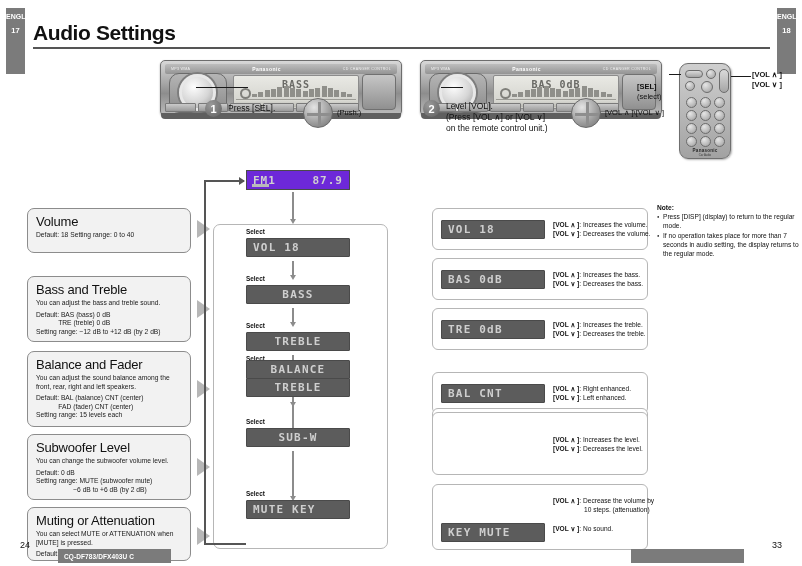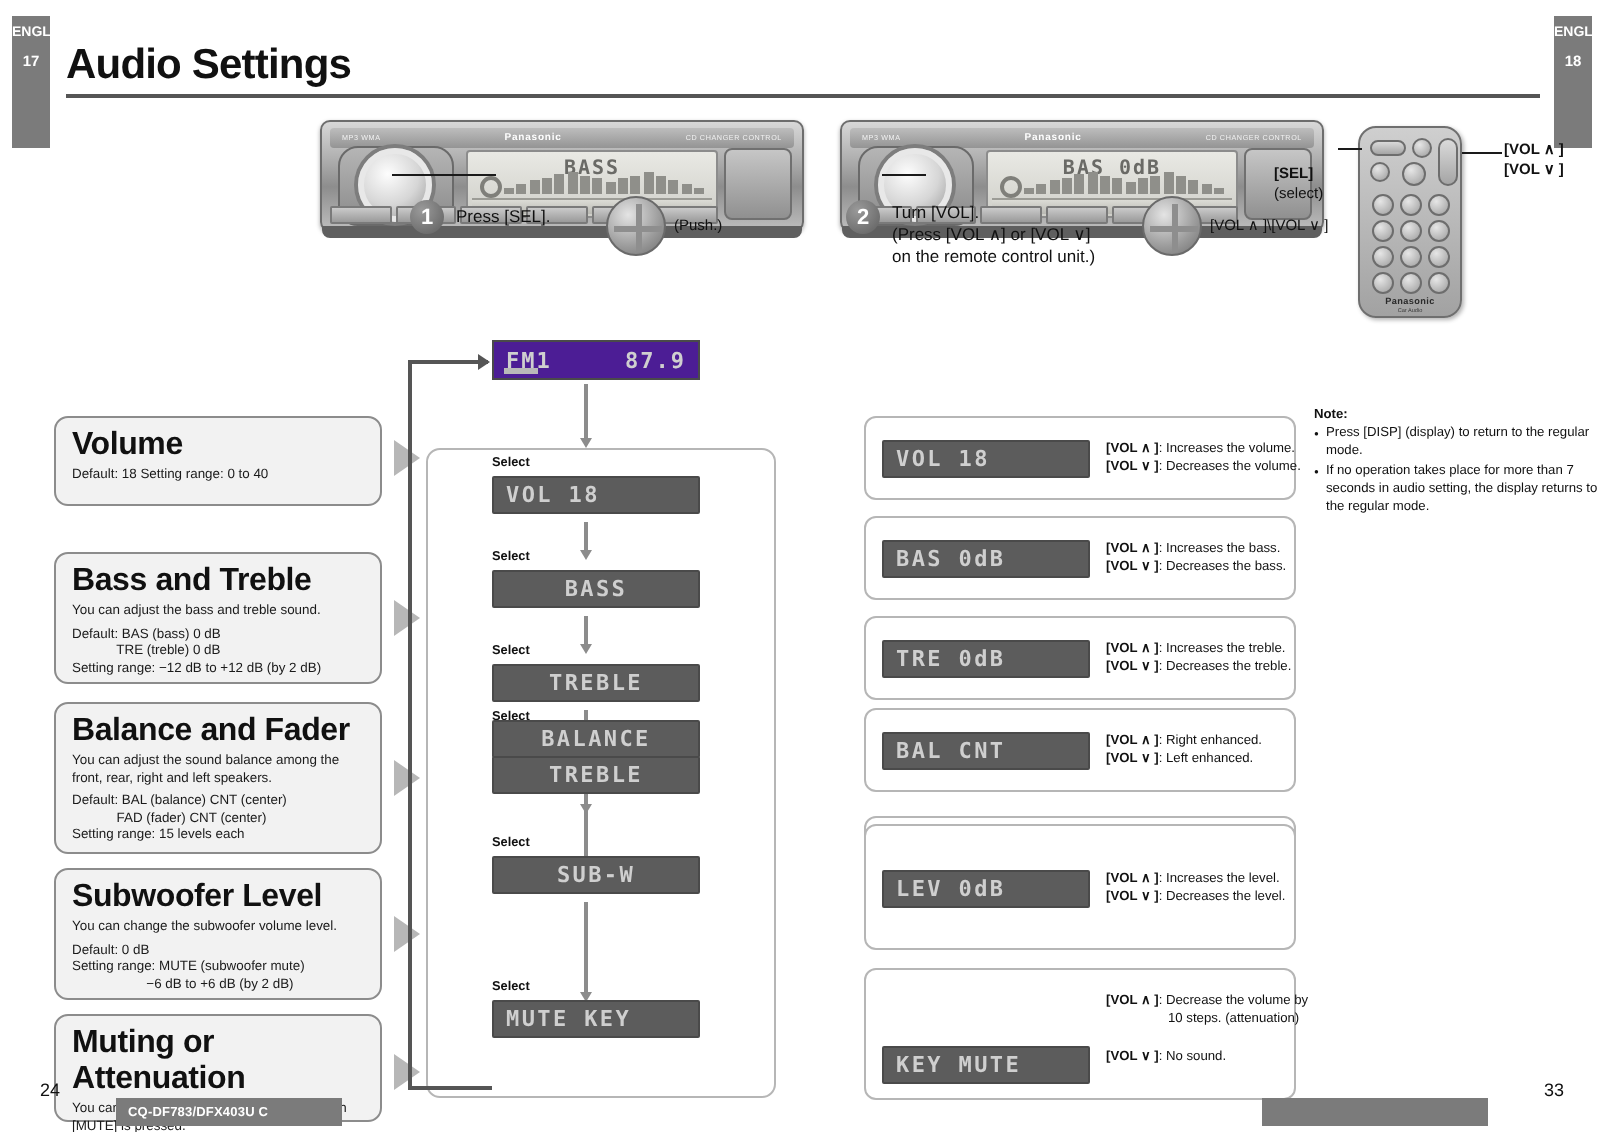--- a/index.html
+++ b/index.html
@@ -168,21 +168,21 @@
   .callout { position:absolute; font-size:7.5px; line-height:10px; }
   .callout b { font-weight:bold; }
 
   
   .info-card {
     position:absolute; left:27px; width:164px;
     border:1.6px solid #8c8c8c; border-radius:7px;
     background:#f2f2f2;
     padding:5px 8px 6px 8px;
   }
-  .info-card h3 { font-size:16px; font-weight:bold; margin-bottom:2px; letter-spacing:-.2px; }
+  .info-card h3 { font-size:13px; font-weight:normal; margin-bottom:2px; letter-spacing:-.2px; }
   .info-card p  { font-size:6.7px; line-height:8.6px; color:#1a1a1a; }
   .info-card p.sp { margin-top:3px; }
 
   
   .tri-right {
     position:absolute; width:0; height:0;
     border-top:9px solid transparent;
     border-bottom:9px solid transparent;
     border-left:13px solid #b7b7b7;
   }
@@ -210,21 +210,21 @@
   .dn-arrow {
     position:absolute; left:292px; width:2px; background:#8c8c8c;
   }
   .dn-arrow::after {
     content:""; position:absolute; left:-2.5px; bottom:-5px;
     border-left:3.5px solid transparent; border-right:3.5px solid transparent;
     border-top:5px solid #8c8c8c;
   }
   #fm-lcd {
     position:absolute; left:246px; top:170px; width:104px; height:20px;
-    background:#4c1d95; border:1px solid #4a4a4a;
+    background:#6d28d9; border:1px solid #4a4a4a;
     color:#cfcfcf; font-family:"DejaVu Sans Mono", monospace;
     font-weight:bold; font-size:11px; letter-spacing:1px;
     display:flex; align-items:center; justify-content:space-between;
     padding:0 6px;
   }
   #fm-lcd .tiny { position:absolute; left:5px; bottom:2px; width:17px; height:3px; background:#b9b9b9; }
   #entry-line { position:absolute; left:204px; top:180px; width:40px; height:1.5px; background:#555; }
   #entry-line::after {
     content:""; position:absolute; right:-1px; top:-3px;
     border-top:4px solid transparent; border-bottom:4px solid transparent;
@@ -372,21 +372,21 @@
       <span></span>
       <span></span>
       <span></span>
       <span></span>
   </div>
   <div class="hu-foot"></div>
 </div>
 <div class="leader" style="left:441px; top:87px; width:22px; height:1.4px;"></div>
 <div class="step-badge" style="left:423px; top:100px;">2</div>
 <div class="step-text" style="left:446px; top:101px;">
-  <div>Turn [VOL].</div>
+  <div>Level [VOL].</div>
   <div>(Press [VOL ∧] or [VOL ∨]</div>
   <div>on the remote control unit.)</div>
 </div>
 <div class="dial-icon" style="left:571px; top:98px;"></div>
 <div class="callout" style="left:605px; top:108px;">[VOL ∧ ]\[VOL ∨ ]</div>
 
 <div id="remote">
   <div class="rc-pill" style="left:5px;  top:6px;  height:8px; width:18px;"></div>
   <div class="rc-btn" style="left:26px; top:5px;  width:10px; height:10px;"></div>
   <div class="rc-pill" style="left:39px; top:5px;  height:24px; width:10px; border-radius:5px;"></div>
@@ -516,38 +516,37 @@
 </div>
 
 <div class="res-card" style="top:308px; height:42px;">
   <div class="lcd res" style="top:11px;">TRE   0dB</div>
   <div class="res-text" style="top:11px;">
     <div class="row"><b>[VOL ∧ ]</b><span>: Increases the treble.</span></div>
     <div class="row"><b>[VOL ∨ ]</b><span>: Decreases the treble.</span></div>
   </div>
 </div>
 
-<div class="res-card" style="top:354px; height:42px;">
+<div class="res-card" style="top:372px; height:42px;">
   <div class="lcd res" style="top:11px;">BAL  CNT</div>
   <div class="res-text" style="top:11px;">
     <div class="row"><b>[VOL ∧ ]</b><span>: Right enhanced.</span></div>
     <div class="row"><b>[VOL ∨ ]</b><span>: Left enhanced.</span></div>
   </div>
 </div>
 
 <div class="res-card" style="top:408px; height:42px;">
   <div class="lcd res" style="top:11px;">FAD  CNT</div>
   <div class="res-text" style="top:11px;">
     <div class="row"><b>[VOL ∧ ]</b><span>: Front enhanced.</span></div>
     <div class="row"><b>[VOL ∨ ]</b><span>: Rear enhanced.</span></div>
   </div>
 </div>
 
 <div class="res-card" style="top:412px; height:63px;">
-  <div class="lcd res" style="top:22px;">LEV   0dB</div>
   <div class="res-text" style="top:22px;">
     <div class="row"><b>[VOL ∧ ]</b><span>: Increases the level.</span></div>
     <div class="row"><b>[VOL ∨ ]</b><span>: Decreases the level.</span></div>
   </div>
 </div>
 
 <div class="res-card" style="top:484px; height:66px;">
   <div class="lcd res" style="top:38px;">KEY MUTE</div>
   <div class="res-text" style="top:11px;">
     <div class="row"><b>[VOL ∧ ]</b><span>: Decrease the volume by</span></div>

